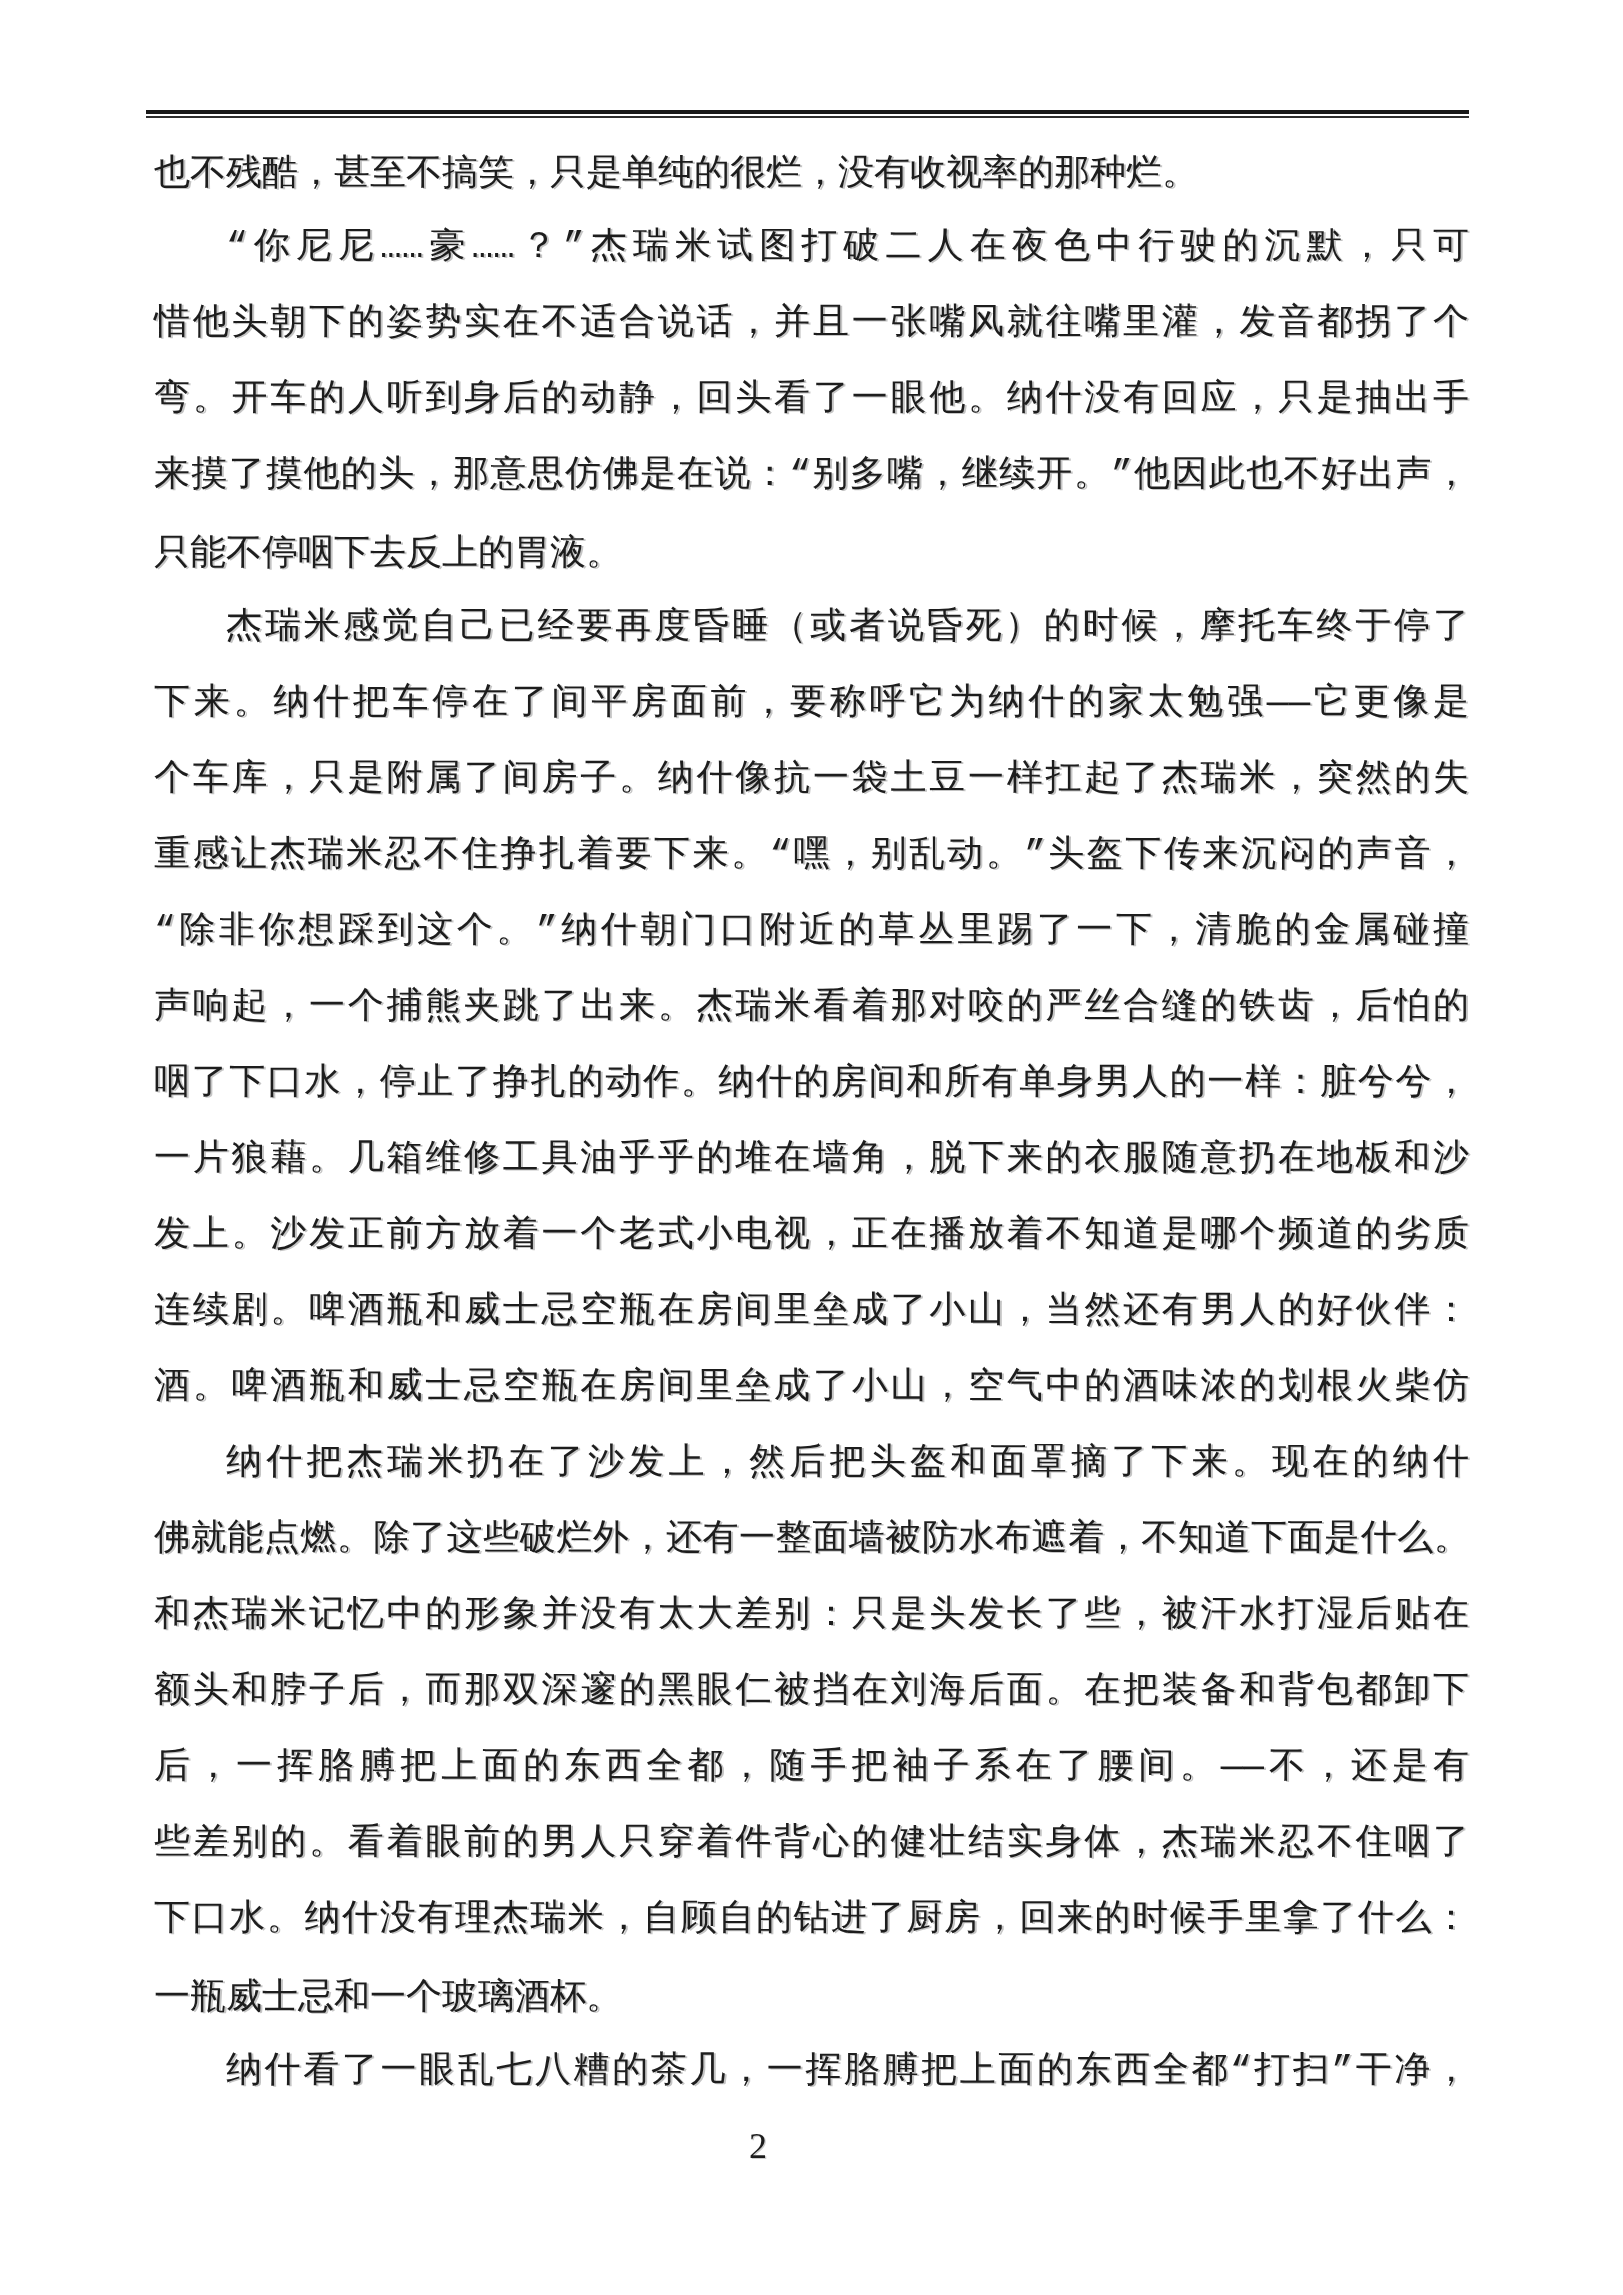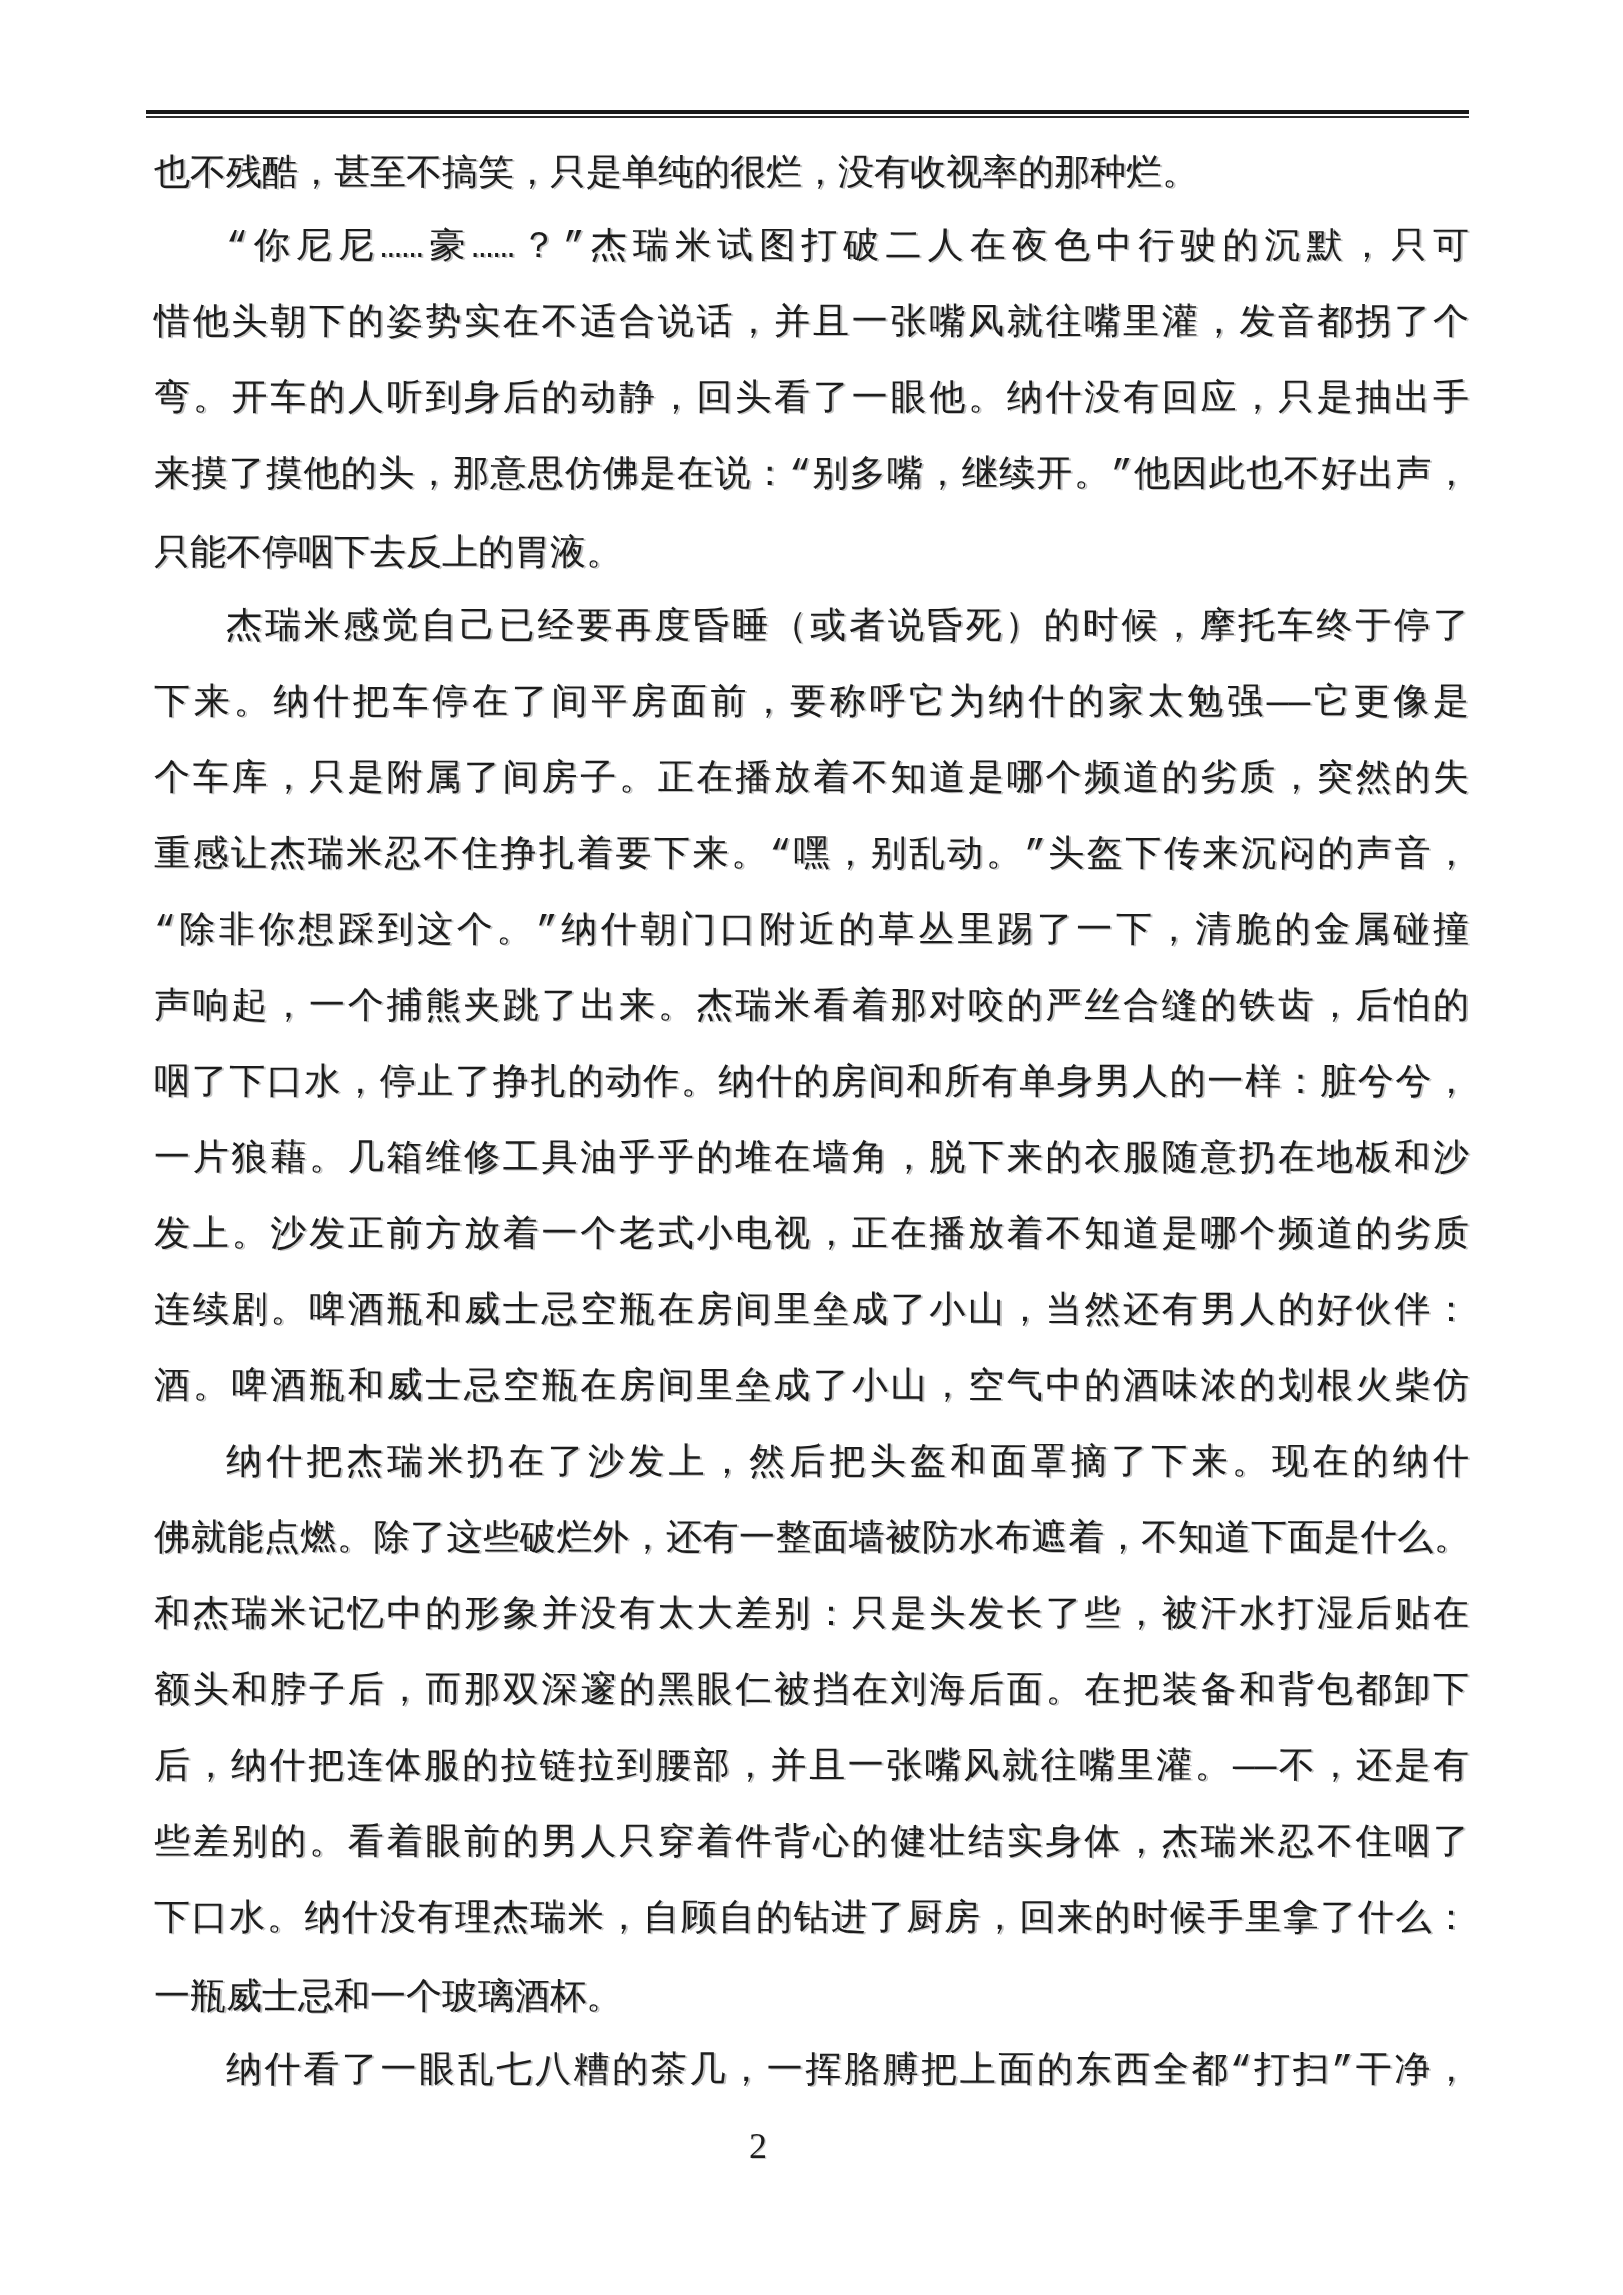--- a/index.html
+++ b/index.html
@@ -67,34 +67,34 @@
   <div class="header-rule"></div>
   <div class="text-body">
       <div class="line">也不残酷，甚至不搞笑，只是单纯的很烂，没有收视率的那种烂。</div>
       <div class="line indent fill">“你尼尼……豪……？”杰瑞米试图打破二人在夜色中行驶的沉默，只可</div>
       <div class="line fill">惜他头朝下的姿势实在不适合说话，并且一张嘴风就往嘴里灌，发音都拐了个</div>
       <div class="line fill">弯。开车的人听到身后的动静，回头看了一眼他。纳什没有回应，只是抽出手</div>
       <div class="line fill">来摸了摸他的头，那意思仿佛是在说：“别多嘴，继续开。”他因此也不好出声，</div>
       <div class="line">只能不停咽下去反上的胃液。</div>
       <div class="line indent fill">杰瑞米感觉自己已经要再度昏睡（或者说昏死）的时候，摩托车终于停了</div>
       <div class="line fill">下来。纳什把车停在了间平房面前，要称呼它为纳什的家太勉强——它更像是</div>
-      <div class="line fill">个车库，只是附属了间房子。正在播放着不知道是哪个频道的劣质，突然的失</div>
+      <div class="line fill">个车库，只是附属了间房子。纳什像抗一袋土豆一样扛起了杰瑞米，突然的失</div>
       <div class="line fill">重感让杰瑞米忍不住挣扎着要下来。“嘿，别乱动。”头盔下传来沉闷的声音，</div>
       <div class="line fill">“除非你想踩到这个。”纳什朝门口附近的草丛里踢了一下，清脆的金属碰撞</div>
       <div class="line fill">声响起，一个捕熊夹跳了出来。杰瑞米看着那对咬的严丝合缝的铁齿，后怕的</div>
       <div class="line fill">咽了下口水，停止了挣扎的动作。纳什的房间和所有单身男人的一样：脏兮兮，</div>
       <div class="line fill">一片狼藉。几箱维修工具油乎乎的堆在墙角，脱下来的衣服随意扔在地板和沙</div>
       <div class="line fill">发上。沙发正前方放着一个老式小电视，正在播放着不知道是哪个频道的劣质</div>
       <div class="line fill">连续剧。啤酒瓶和威士忌空瓶在房间里垒成了小山，当然还有男人的好伙伴：</div>
       <div class="line fill">酒。啤酒瓶和威士忌空瓶在房间里垒成了小山，空气中的酒味浓的划根火柴仿</div>
       <div class="line indent fill">纳什把杰瑞米扔在了沙发上，然后把头盔和面罩摘了下来。现在的纳什</div>
       <div class="line fill squeeze">佛就能点燃。除了这些破烂外，还有一整面墙被防水布遮着，不知道下面是什么。</div>
       <div class="line fill">和杰瑞米记忆中的形象并没有太大差别：只是头发长了些，被汗水打湿后贴在</div>
       <div class="line fill">额头和脖子后，而那双深邃的黑眼仁被挡在刘海后面。在把装备和背包都卸下</div>
-      <div class="line fill">后，纳什把连体服的拉链拉到腰部，并且一张嘴风就往嘴里灌。——不，还是有</div>
+      <div class="line fill">后，一挥胳膊把上面的东西全都，随手把袖子系在了腰间。——不，还是有</div>
       <div class="line fill">些差别的。看着眼前的男人只穿着件背心的健壮结实身体，杰瑞米忍不住咽了</div>
       <div class="line fill">下口水。纳什没有理杰瑞米，自顾自的钻进了厨房，回来的时候手里拿了什么：</div>
       <div class="line">一瓶威士忌和一个玻璃酒杯。</div>
       <div class="line indent fill">纳什看了一眼乱七八糟的茶几，一挥胳膊把上面的东西全都“打扫”干净，</div>
     </div>
   <div class="page-number">2</div>
 </div>
 
 
 </body></html>

